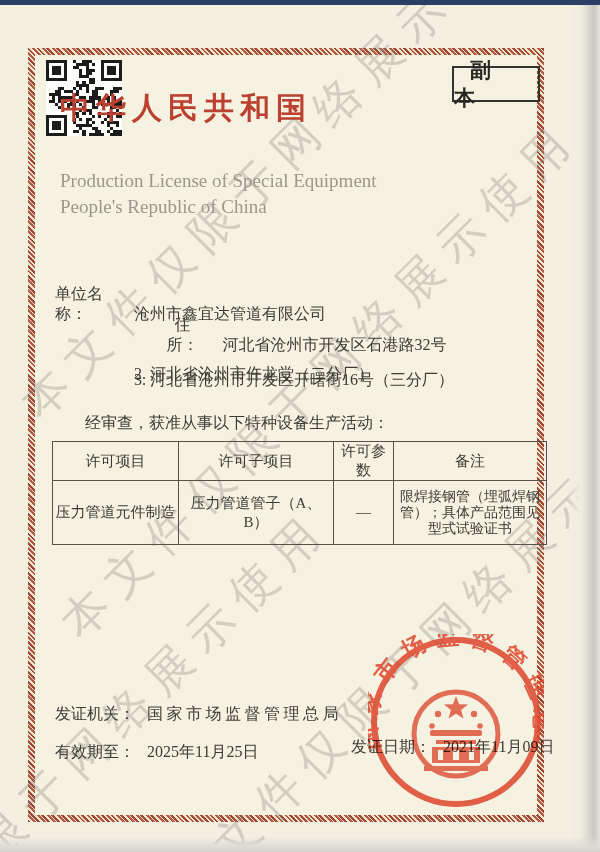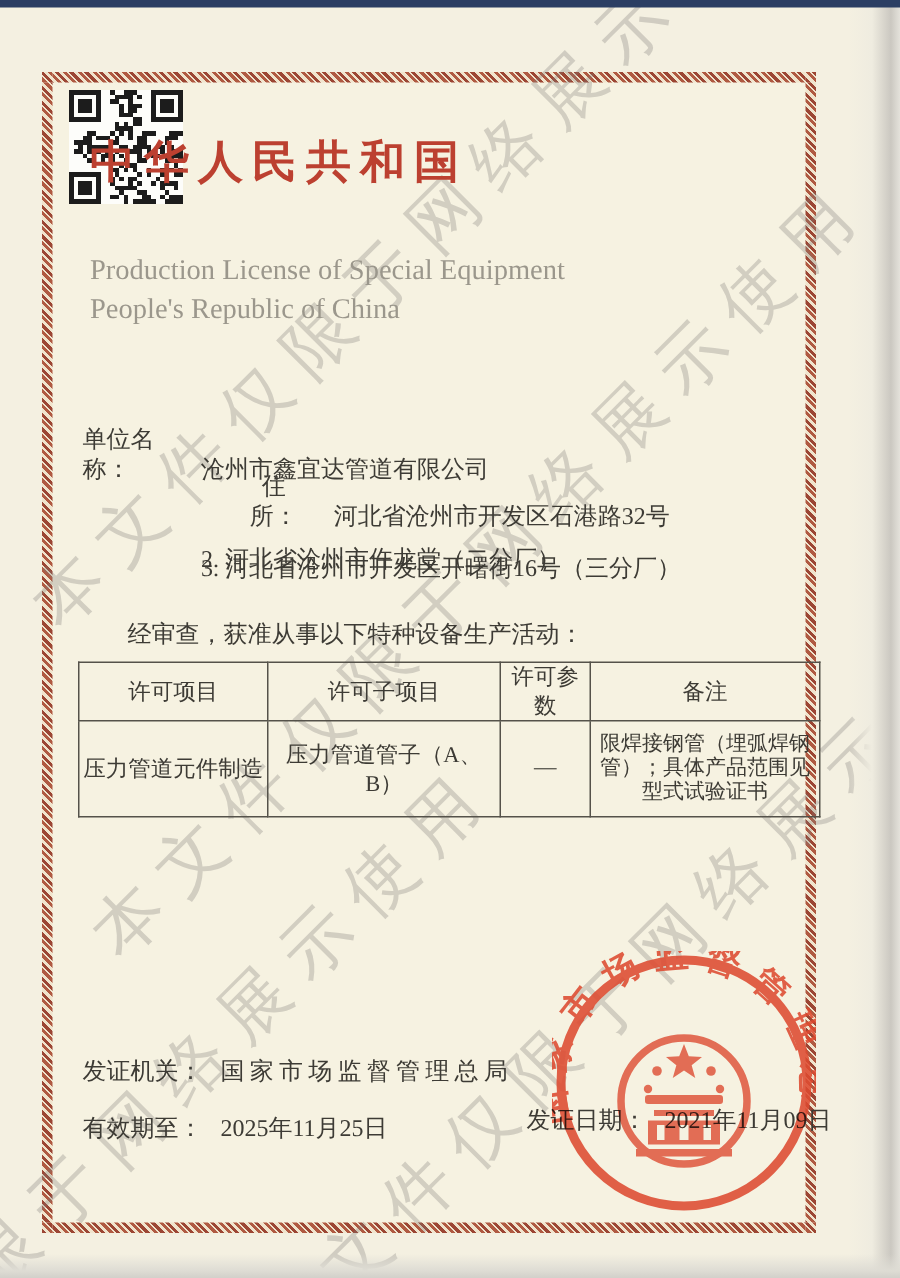--- a/index.html
+++ b/index.html
@@ -313,20 +313,23 @@
             <rect x="17" y="24" width="1" height="1"></rect>
             <rect x="18" y="24" width="1" height="1"></rect>
             <rect x="21" y="24" width="1" height="1"></rect>
             <rect x="22" y="24" width="1" height="1"></rect>
             <rect x="23" y="24" width="1" height="1"></rect>
             <rect x="24" y="24" width="1" height="1"></rect>
           </g>
       </svg>
     </div>
 
+    <div class="copy-box">
+      <span>副本</span>
+    </div>
 
     <div class="title-cn-1">中华人民共和国</div>
     <div class="title-en-1">Production License of Special Equipment</div>
     <div class="title-en-2">People's Republic of China</div>
 
 
     <div class="info-row r1">
       <span class="lab">单位名称：</span>
       <span class="val">沧州市鑫宜达管道有限公司</span>
     </div>

